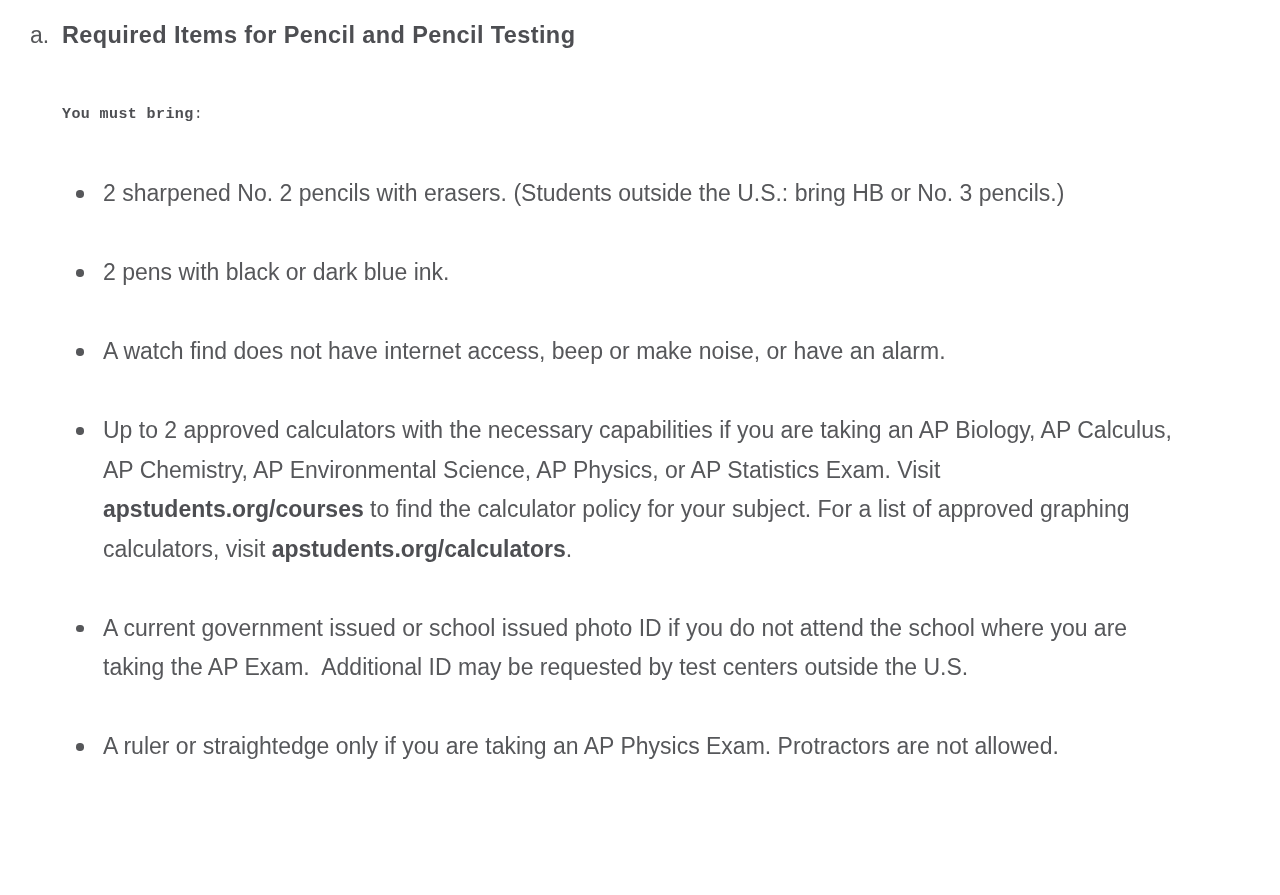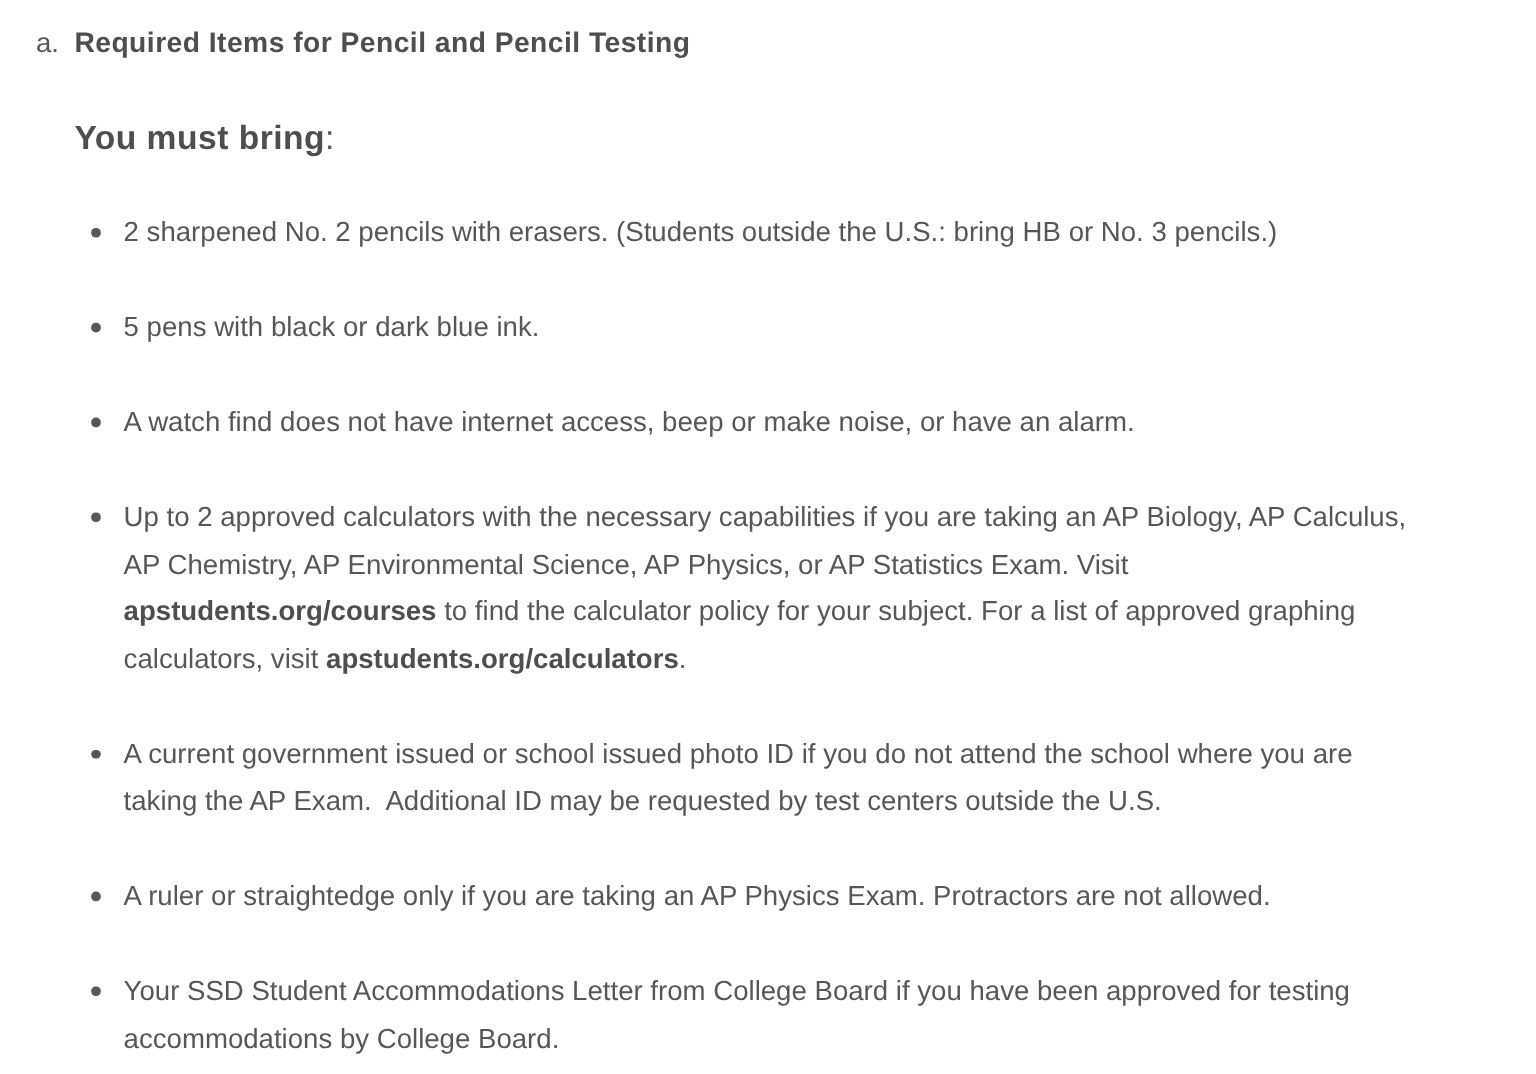--- a/index.html
+++ b/index.html
@@ -39,25 +39,26 @@
   .heading {
     margin: 0 0 39.5px 0;
     font-size: 23.5px;
     line-height: 39.5px;
     font-weight: bold;
     letter-spacing: 0.4px;
     color: #4D4E52;
   }
   .subheading {
     margin: 0 0 39.5px 0;
-    font-size: 28px;
+    font-size: 15px;
     line-height: 39.5px;
     font-weight: bold;
     letter-spacing: 0.4px;
     color: #4D4E52;
+    font-family: Liberation Mono, monospace;
   }
   .subheading .suffix {
     font-weight: normal;
     letter-spacing: 0;
     color: #56575A;
   }
   ul.required-list {
     list-style: none;
     margin: 0;
     padding: 0;
@@ -87,22 +88,21 @@
 <body>
 
 <div class="doc">
   <div class="lettered-item">
     <span class="marker">a.</span>
     <div class="content">
       <h3 class="heading">Required Items for Pencil and Pencil Testing</h3>
       <p class="subheading"><span>You must bring</span><span class="suffix">:</span></p>
       <ul class="required-list" id="required-list">
           <li><span class="seg">2 sharpened No. 2 pencils with erasers. (Students outside the U.S.: bring HB or No. 3 pencils.)</span></li>
-          <li><span class="seg">5 pens with black or dark blue ink.</span></li>
+          <li><span class="seg">2 pens with black or dark blue ink.</span></li>
           <li><span class="seg">A watch find does not have internet access, beep or make noise, or have an alarm.</span></li>
           <li><span class="seg">Up to 2 approved calculators with the necessary capabilities if you are taking an AP Biology, AP Calculus, AP Chemistry, AP Environmental Science, AP Physics, or AP Statistics Exam. Visit </span><span class="seg-bold">apstudents.org/courses</span><span class="seg"> to find the calculator policy for your subject. For a list of approved graphing calculators, visit </span><span class="seg-bold">apstudents.org/calculators</span><span class="seg">.</span></li>
           <li><span class="seg">A current government issued or school issued photo ID if you do not attend the school where you are taking the AP Exam.  Additional ID may be requested by test centers outside the U.S.</span></li>
           <li><span class="seg">A ruler or straightedge only if you are taking an AP Physics Exam. Protractors are not allowed.</span></li>
-          <li><span class="seg">Your SSD Student Accommodations Letter from College Board if you have been approved for testing accommodations by College Board.</span></li>
         </ul>
     </div>
   </div>
 </div>
 
 </body></html>

